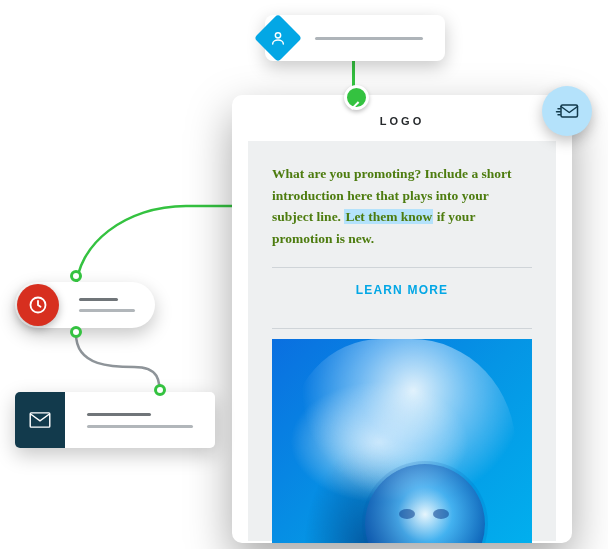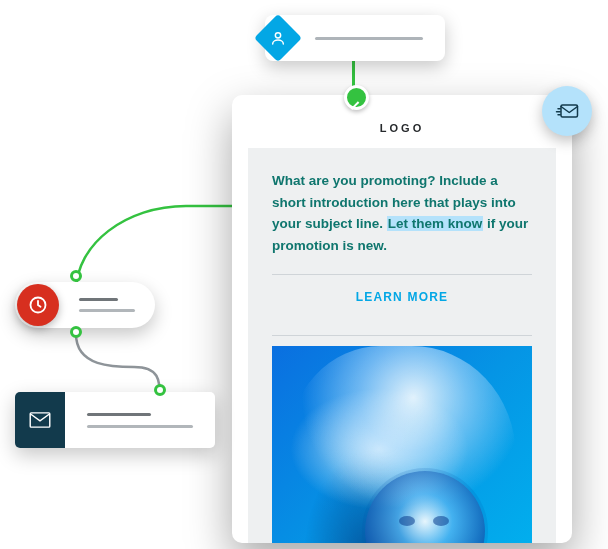--- a/index.html
+++ b/index.html
@@ -83,34 +83,33 @@
     box-shadow: 0 18px 45px rgba(0,0,0,.35);
     z-index: 5;
   }
   .email-card .top {
     text-align: center;
     padding: 20px 0 14px;
     font-size: 11px;
     font-weight: 700;
     letter-spacing: 3px;
     color: #26292c;
-    margin-top: 7px;
   }
   .email-card .body {
     background: #eef0f1;
     margin: 0 16px;
     padding: 22px 24px 0;
     height: 400px;
   }
   .email-card .intro {
-    font-family: Liberation Sans, sans-serif;
+    font-family: Liberation Serif, serif;
     font-size: 13.5px;
     line-height: 1.6;
     font-weight: 700;
-    color: #0f766e;
+    color: #4d7c0f;
   }
   .email-card .intro .hl { background: #b4e2fb; padding: 0 1px; }
   .email-card hr.div {
     border: none;
     border-top: 1px solid #cfd4d8;
     margin: 18px 0 0;
   }
   .email-card .cta-row {
     text-align: center;
     padding: 12px 0;

